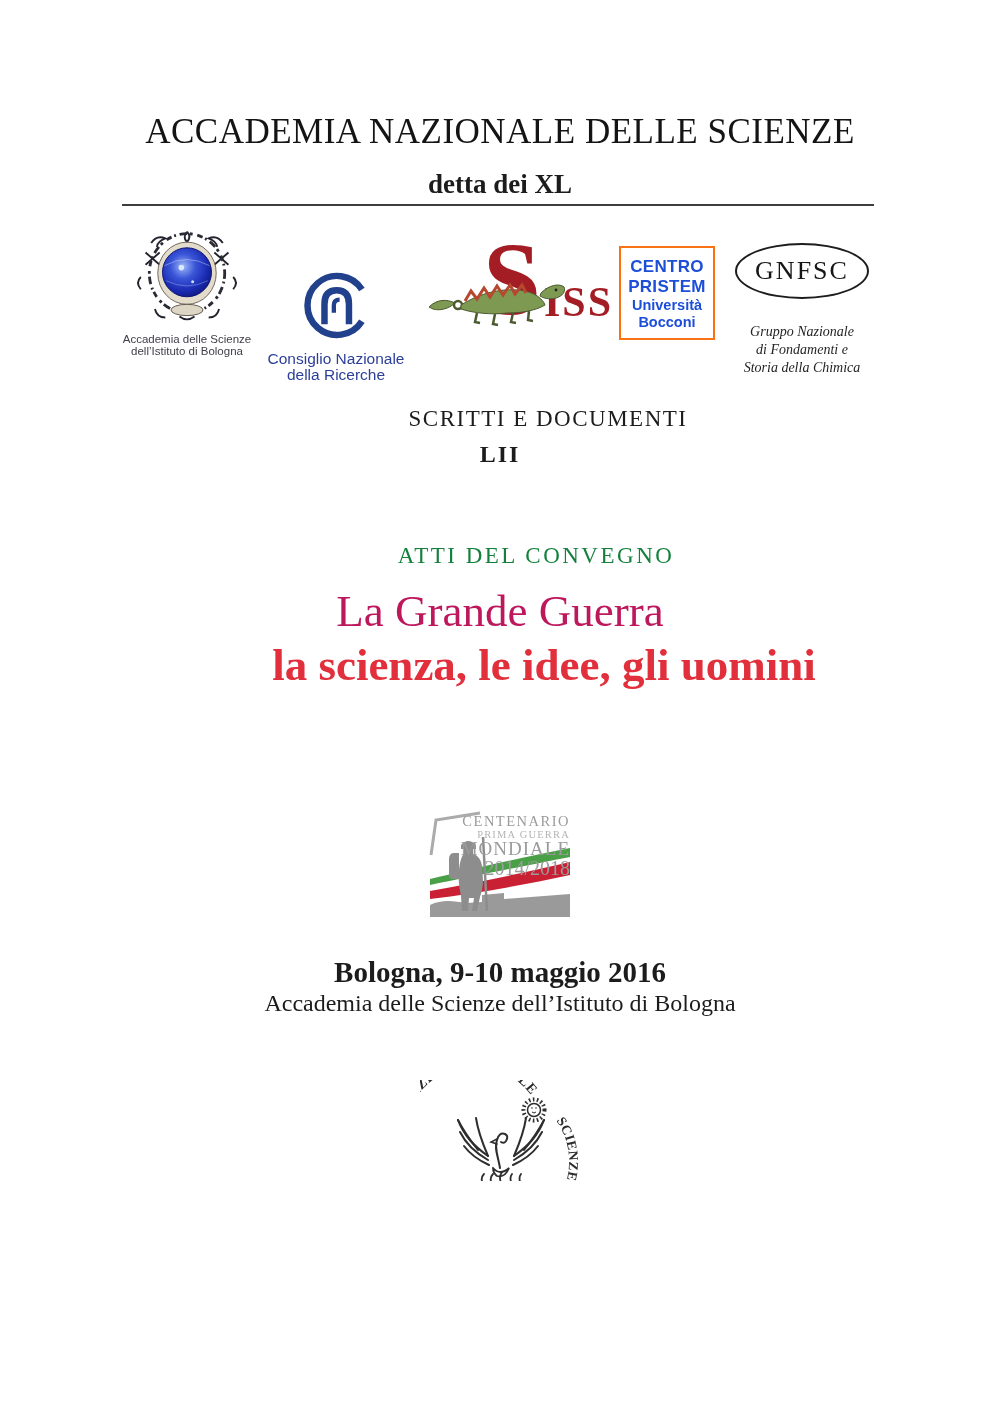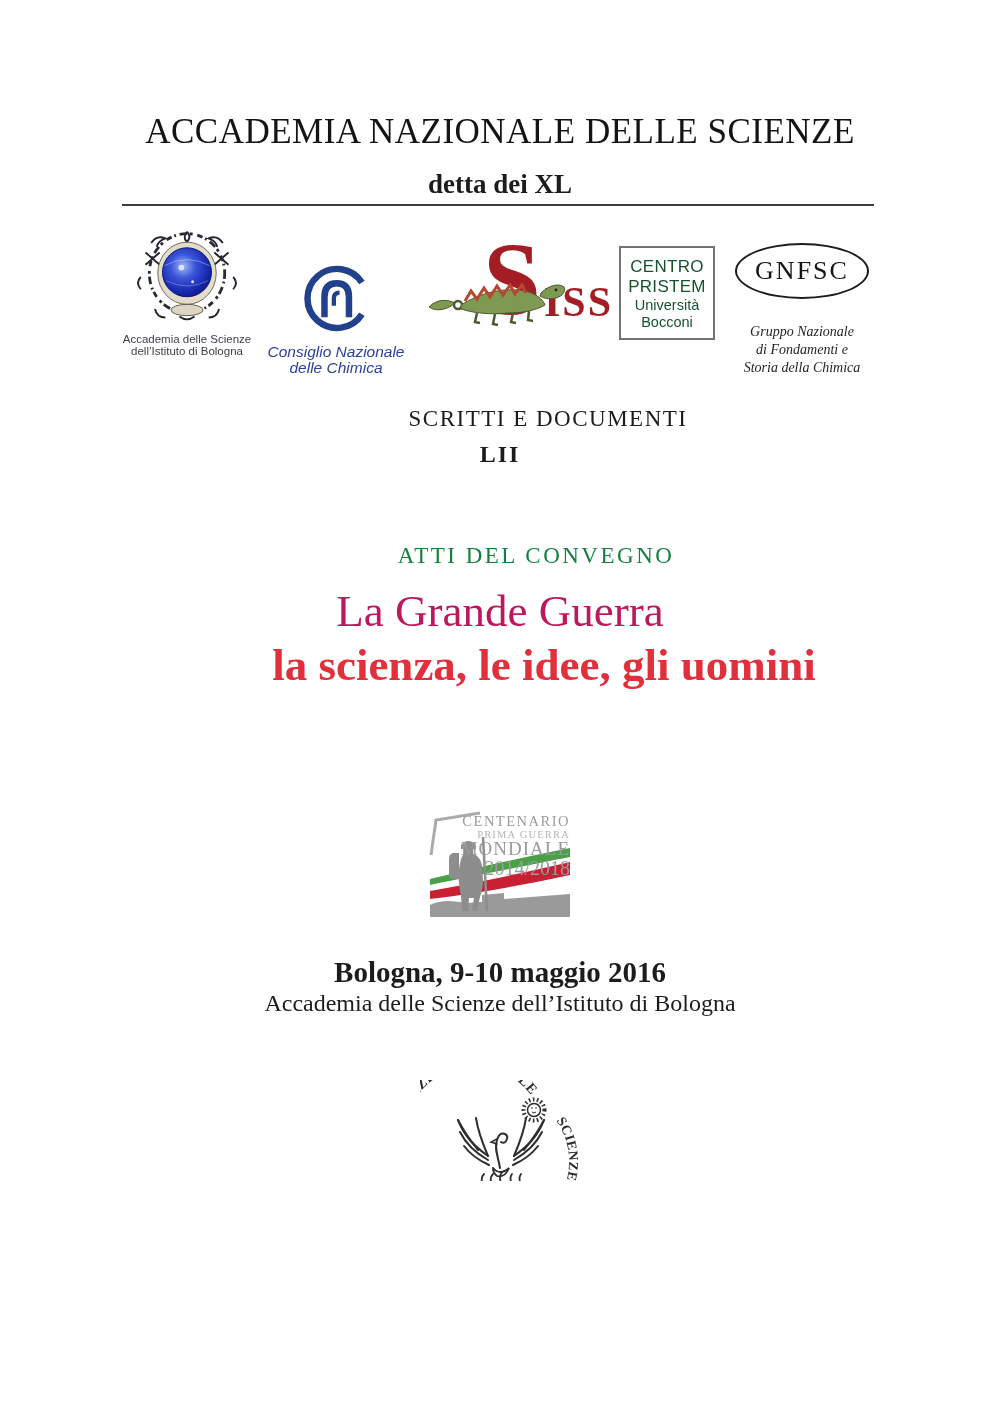--- a/index.html
+++ b/index.html
@@ -11,28 +11,28 @@
   .ctr { left:0; width:1000px; text-align:center; }
 
   .header-title { top:112px; font-size:35px; letter-spacing:0.5px; color:#141414; }
   .header-subtitle { top:161px; font-size:27px; font-weight:bold;margin-top:8px; }
   .rule { top:204px; left:122px; width:752px; height:2px; background:#3d3d3d; }
 
   
   .logo-block { position:absolute; text-align:center; }
   .logo-bologna { left:122px; top:228px; width:130px; }
   .logo-bologna .cap { font-family:"Liberation Sans",sans-serif; font-size:11.5px; line-height:1.5; color:#40404a; margin-top:1px; }
-  .logo-cnr { left:266px; top:261px; width:140px;font-style:italic; }
+  .logo-cnr { left:266px; top:268px; width:140px; }
   .logo-cnr .cap { font-family:"Liberation Sans",sans-serif; font-size:15.5px; line-height:1.45; color:#2c3f98; margin-top:4px; }
   .logo-siss { left:425px; top:243px; width:180px; height:105px; }
   .siss-s { position:absolute; left:58px; top:-16px; font-size:104px; line-height:1; font-weight:bold; color:#a41d24; }
   .siss-iss { position:absolute; left:119px; top:38px; font-size:42px; line-height:1; font-weight:bold; letter-spacing:2px; color:#a41d24; }
   .siss-dragon { position:absolute; left:0px; top:26px; }
-  .logo-pristem { left:619px; top:246px; width:96px; height:94px; border:2px solid #737373;
-    font-family:"Liberation Sans",sans-serif; color:#14532d; box-sizing:border-box; padding-top:9px; }
+  .logo-pristem { left:619px; top:246px; width:96px; height:94px; border:2px solid #f97316;
+    font-family:"Liberation Sans",sans-serif; color:#1d4ed8; box-sizing:border-box; padding-top:9px;font-weight:bold; }
   .pristem-big { font-size:17px; line-height:1.18; letter-spacing:0.3px; }
   .pristem-small { font-size:14.5px; line-height:1.2; margin-top:0; }
   .logo-gnfsc { left:731px; top:243px; width:142px; }
   .gnfsc-ellipse { width:134px; height:56px; margin:0 auto; border:2.5px solid #1d1d1d; border-radius:50%;
     display:flex; align-items:center; justify-content:center; font-size:26px; letter-spacing:2px; color:#161616; box-sizing:border-box; }
   .gnfsc-cap { font-style:italic; font-size:14px; line-height:1.3; color:#242424; margin-top:24px; }
 
   .series-title { top:406px; font-size:23px; font-weight:normal; letter-spacing:1.5px;padding-left:48px; }
   .series-number { top:441px; font-size:24px; font-weight:bold; letter-spacing:2px;text-align:center; }
 
@@ -94,21 +94,21 @@
 
   <div class="logo-block logo-cnr">
     <svg width="76" height="72" viewBox="0 0 100 100">
       <g stroke="#21418c" stroke-width="9" fill="none">
         <path d="M86,30 A41,41 0 1 0 86,74"></path>
         <path d="M34,78 L34,50 Q34,31 51,31 Q68,31 68,50 L68,78"></path>
         <path d="M47,62 L47,52 Q47,44 55,44" stroke-width="6"></path>
       </g>
     </svg>
     <div class="cap">Consiglio Nazionale</div>
-    <div class="cap" style="margin-top:-6px">delle Chimica</div>
+    <div class="cap" style="margin-top:-6px">della Ricerche</div>
   </div>
 
   <div class="logo-block logo-siss">
     <span class="siss-s">S</span>
     <span class="siss-iss">ISS</span>
     <svg class="siss-dragon" width="140" height="62" viewBox="0 0 140 62">
       <g fill="#7e9a52" stroke="#4b5a30" stroke-width="1">
         <path d="M4,38 C12,30 22,30 30,34 C24,40 14,42 8,40 Z"></path>
         <circle cx="33" cy="36" r="4" fill="none" stroke-width="2.5"></circle>
         <path d="M36,36 C55,24 78,18 100,22 C110,24 118,30 120,36 C110,42 95,44 82,44 C66,46 48,44 36,40 Z"></path>

